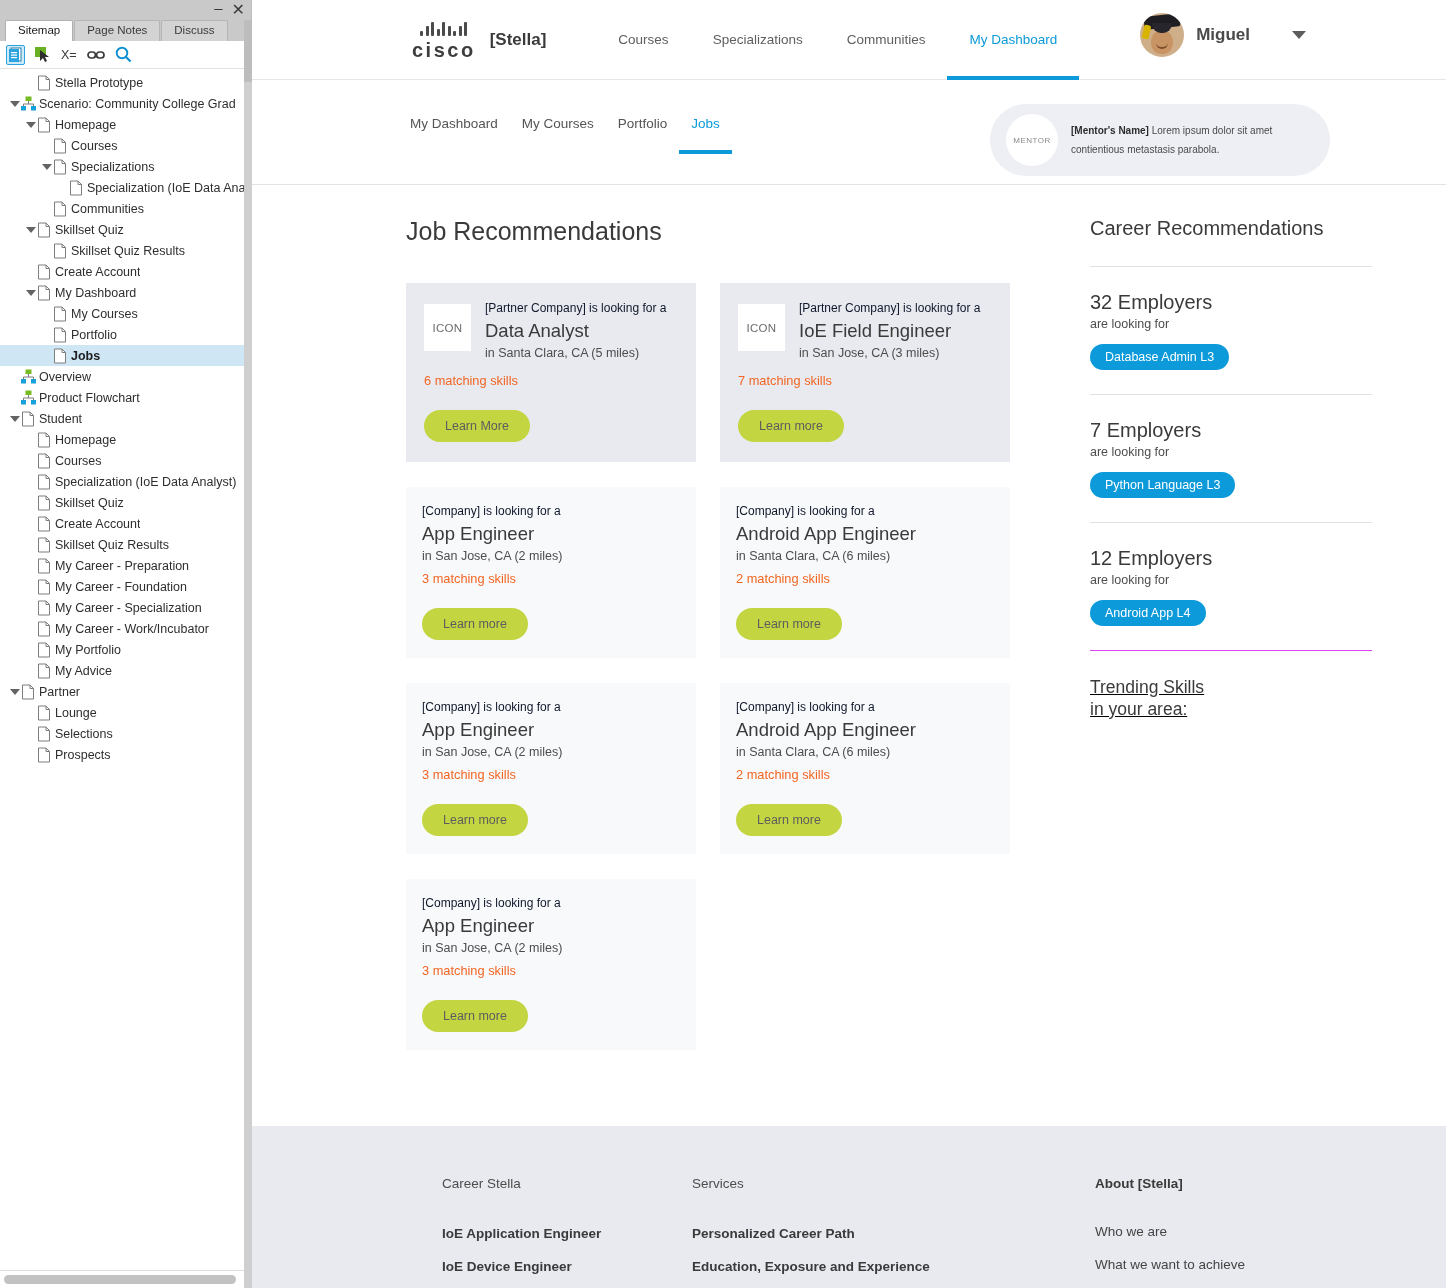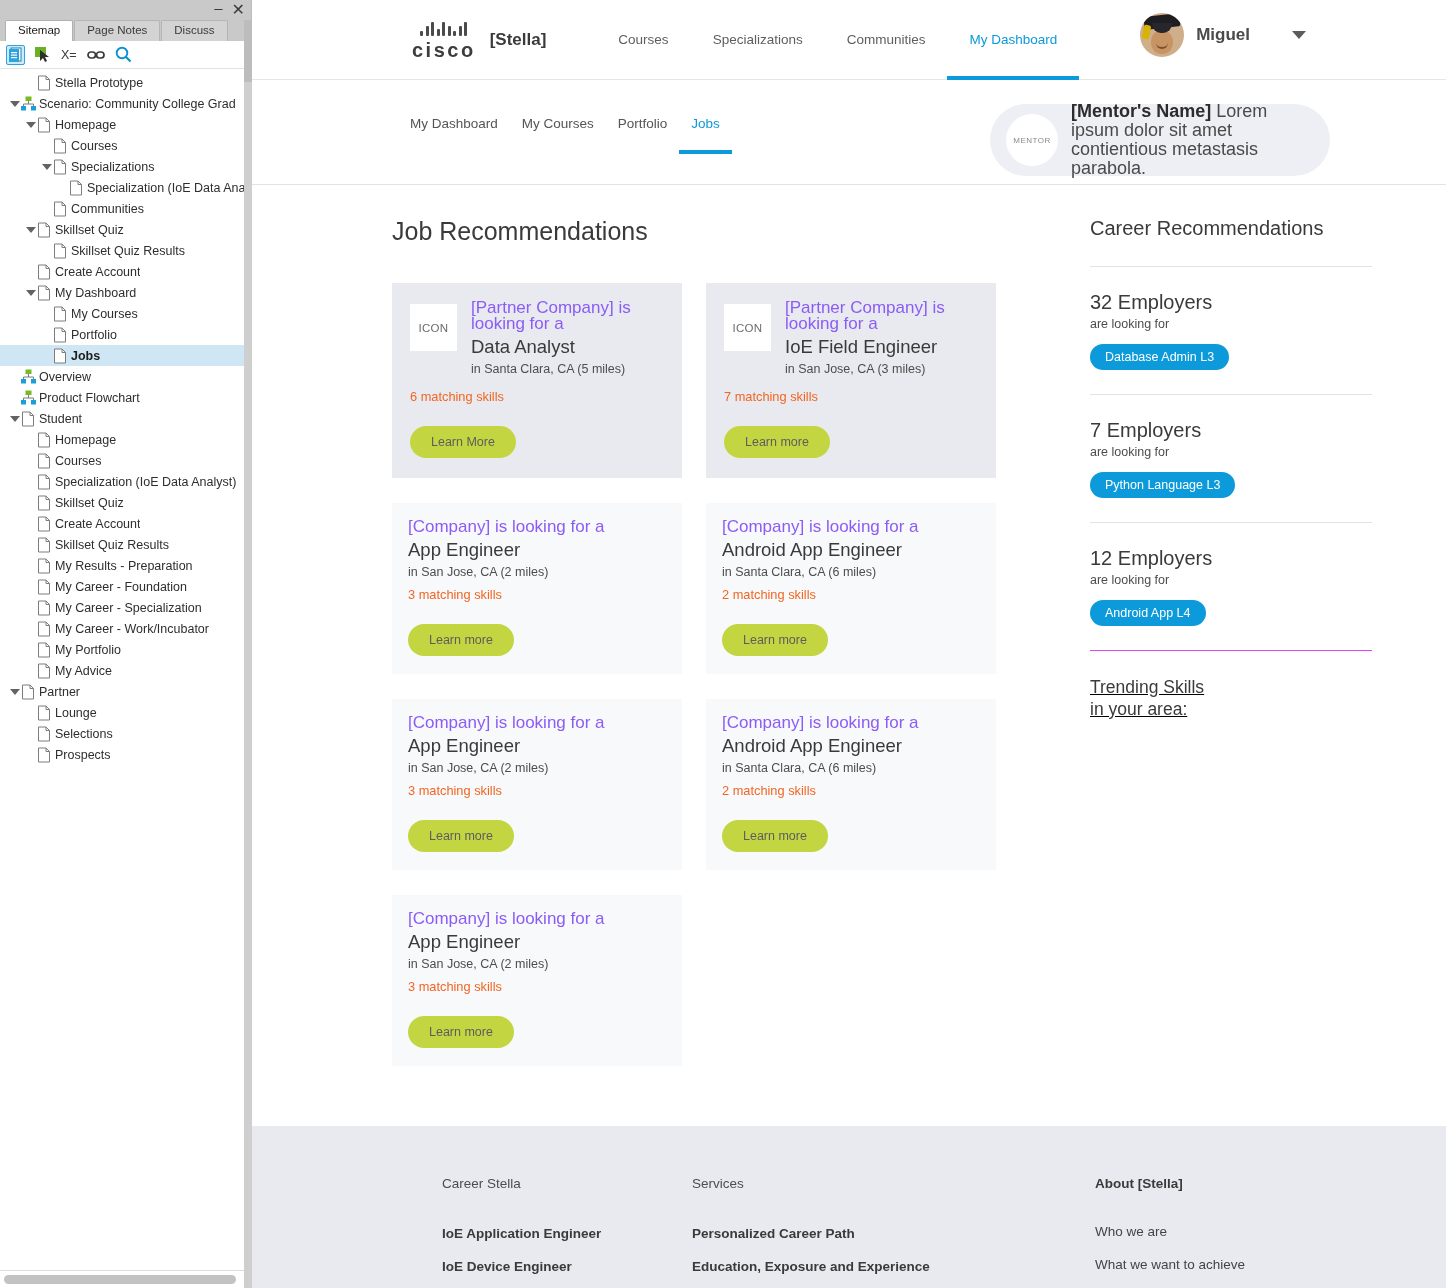--- a/index.html
+++ b/index.html
@@ -138,38 +138,38 @@
 
   .mentor-bubble {
     position:absolute; right:116px; top:24px; width:340px; height:72px;
     background:#edeff5; border-radius:36px; display:flex; align-items:center; padding:0 16px;
   }
   .mentor-circle {
     width:52px; height:52px; border-radius:50%; background:#ffffff; flex:0 0 52px;
     display:flex; align-items:center; justify-content:center;
     font-size:8px; color:#8a8a8a; letter-spacing:0.5px;
   }
-  .mentor-text { font-size:18px; color:#4a4a4a; line-height:19px; margin-left:13px; }
+  .mentor-text { font-size:10px; color:#4a4a4a; line-height:19px; margin-left:13px; }
   .mentor-text b { color:#2c2c2c; }
 
   
   .content { position:relative; padding:0; height:835px; }
-  .jobs-col { position:absolute; left:140px; top:32px; width:620px; }
+  .jobs-col { position:absolute; left:154px; top:32px; width:620px; }
   .section-title { font-size:25px; color:#3a3a3a; font-weight:normal; margin:0 0 37px 0; }
 
   .cards-grid { display:flex; flex-wrap:wrap; gap:25px 24px; width:618px; }
   .job-card { width:290px; background:#e8eaf0; padding:17px 18px 20px 18px; }
   .job-card.plain { background:#f8f9fb; padding:16px 18px 18px 16px; }
   .jc-top { display:flex; gap:14px; }
   .jc-icon {
     width:47px; height:47px; flex:0 0 47px; background:#ffffff;
     display:flex; align-items:center; justify-content:center;
     font-size:11.5px; color:#6b6b6b; letter-spacing:0.3px; margin-top:4px;
   }
-  .jc-pre { font-size:17px; color:#8b5cf6; line-height:16px; }
+  .jc-pre { font-size:12px; color:#0f172a; line-height:16px; }
   .jc-title { font-size:18.5px; color:#3a3a3a; line-height:25px; margin:2px 0 2px 0; }
   .jc-loc { font-size:12.5px; color:#4d4d4d; line-height:17px; }
   .jc-skills { font-size:12.8px; color:#f26522; margin-top:11px; }
   .jc-skills.tight { margin-top:6px; }
   .btn-learn {
     display:inline-block; margin-top:22px; background:#c3d642; color:#5d5d5d;
     font-size:12.5px; border:none; border-radius:17px; padding:9px 21px; cursor:pointer;
     font-family:"Liberation Sans",sans-serif;
   }
 
@@ -499,21 +499,21 @@
         <span class="tlabel">Skillset Quiz Results</span>
       </div>
       <div class="tnode">
         <span class="caret" style="margin-left: 24px;"></span>
         <span class="ficon">
           <svg width="14" height="16" viewBox="0 0 14 16">
             <path d="M1.5 1 h7.5 l3.5 3.5 v10.5 h-11 z" fill="#ffffff" stroke="#7d7d7d" stroke-width="1"></path>
             <path d="M9 1 v3.5 h3.5" fill="none" stroke="#7d7d7d" stroke-width="1"></path>
           </svg>
         </span>
-        <span class="tlabel">My Results - Preparation</span>
+        <span class="tlabel">My Career - Preparation</span>
       </div>
       <div class="tnode">
         <span class="caret" style="margin-left: 24px;"></span>
         <span class="ficon">
           <svg width="14" height="16" viewBox="0 0 14 16">
             <path d="M1.5 1 h7.5 l3.5 3.5 v10.5 h-11 z" fill="#ffffff" stroke="#7d7d7d" stroke-width="1"></path>
             <path d="M9 1 v3.5 h3.5" fill="none" stroke="#7d7d7d" stroke-width="1"></path>
           </svg>
         </span>
         <span class="tlabel">My Career - Foundation</span>

